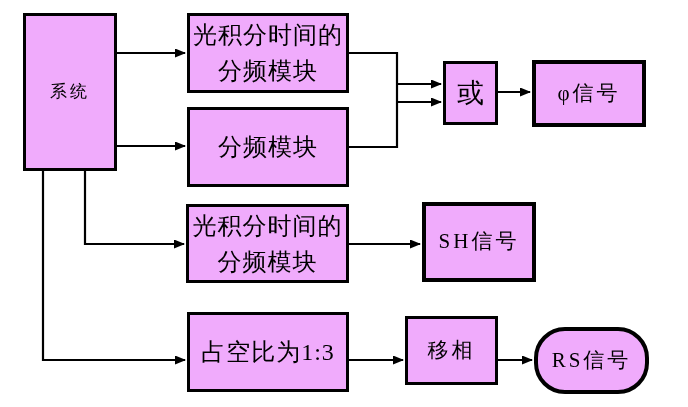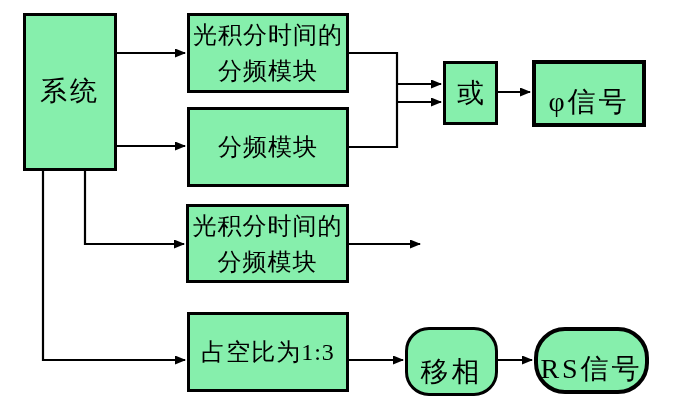--- a/index.html
+++ b/index.html
@@ -25,46 +25,46 @@
   }
   .wire {
     fill: none;
     stroke: #000000;
     stroke-width: 2.2;
   }
   .node {
     position: absolute;
     box-sizing: border-box;
     border: 3px solid #000000;
-    background: #86efac;
+    background: #f0abfc;
     display: flex;
     flex-direction: column;
     align-items: center;
     justify-content: center;
     text-align: center;
     line-height: 1.5;
     white-space: nowrap;
   }
   .node.heavy { border-width: 4px; }
   .node .ln { display: block; }
-  .fs-clock  { font-size: 27px; letter-spacing: 3px; line-height: 1.55; }
+  .fs-clock  { font-size: 17px; letter-spacing: 3px; line-height: 1.55; }
   .fs-module { font-size: 24px; letter-spacing: 1px; line-height: 1.5; }
   .fs-or     { font-size: 27px; }
-  .fs-signal { font-size: 28px; letter-spacing: 3px; justify-content: flex-end; }
+  .fs-signal { font-size: 21px; letter-spacing: 3px; }
 
   
   #sys-clock   { left: 23px;  top: 13px;  width: 94px;  height: 158px; }
   #mod-opt-top { left: 187px; top: 13px;  width: 162px; height: 80px;  }
   #mod-05mhz   { left: 187px; top: 107px; width: 162px; height: 80px;  }
   #or-gate     { left: 443px; top: 61px;  width: 55px;  height: 64px;  }
   #phi-signal  { left: 532px; top: 60px;  width: 114px; height: 67px;  }
   #mod-opt-mid { left: 186px; top: 204px; width: 163px; height: 79px;  }
   #sh-signal   { left: 422px; top: 202px; width: 114px; height: 80px;  }
   #mod-duty    { left: 187px; top: 312px; width: 162px; height: 80px; text-align: right;  }
-  #phase-shift { left: 405px; top: 327px; width: 93px;  height: 69px; border-radius: 24px;  }
+  #phase-shift { left: 405px; top: 316px; width: 93px;  height: 69px;  }
   #rs-signal   { left: 534px; top: 327px; width: 115px; height: 67px; border-radius: 31px;  }
 </style>
 </head>
 <body>
 
 <div class="stage">
 
   <svg class="wires" viewBox="0 0 688 407" xmlns="http://www.w3.org/2000/svg">
     <defs>
       <marker id="arrow" markerWidth="11" markerHeight="9" refX="10" refY="4.5" orient="auto" markerUnits="userSpaceOnUse">
@@ -105,20 +105,23 @@
 
   <div class="node heavy fs-signal" id="phi-signal">
     <span class="ln">φ信号</span>
   </div>
 
   <div class="node fs-module" id="mod-opt-mid">
     <span class="ln">光积分时间的</span>
     <span class="ln">分频模块</span>
   </div>
 
+  <div class="node heavy fs-signal" id="sh-signal">
+    <span class="ln">SH信号</span>
+  </div>
 
   <div class="node fs-module" id="mod-duty">
     <span class="ln">占空比为1:3</span>
   </div>
 
   <div class="node fs-signal" id="phase-shift">
     <span class="ln">移相</span>
   </div>
 
   <div class="node heavy fs-signal" id="rs-signal">

